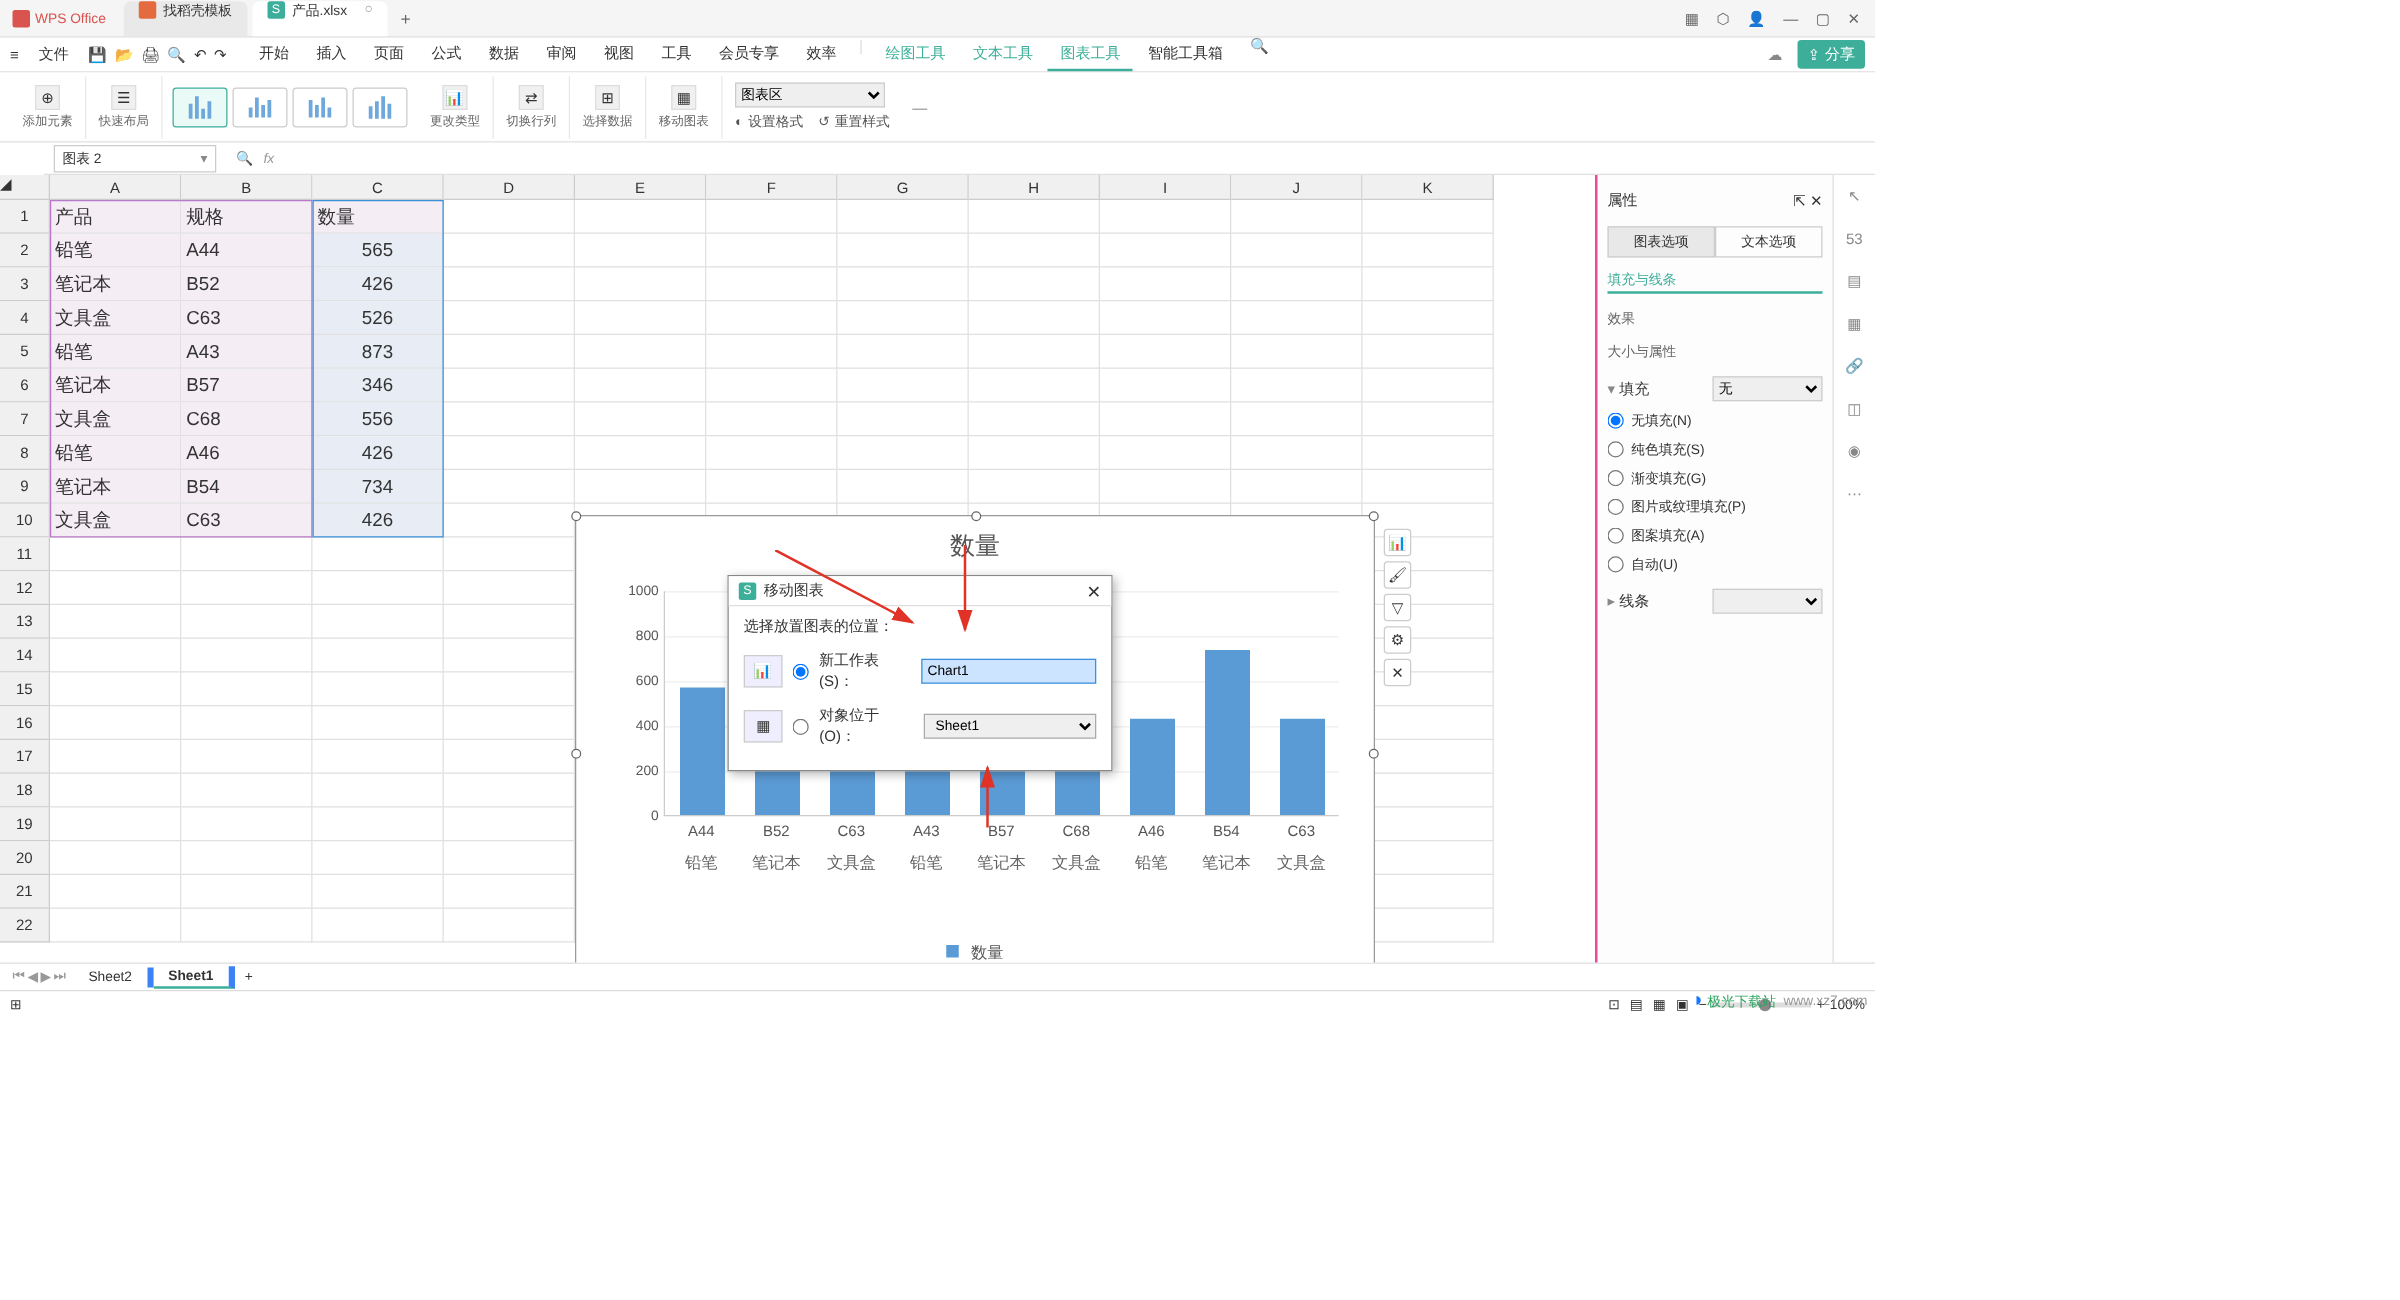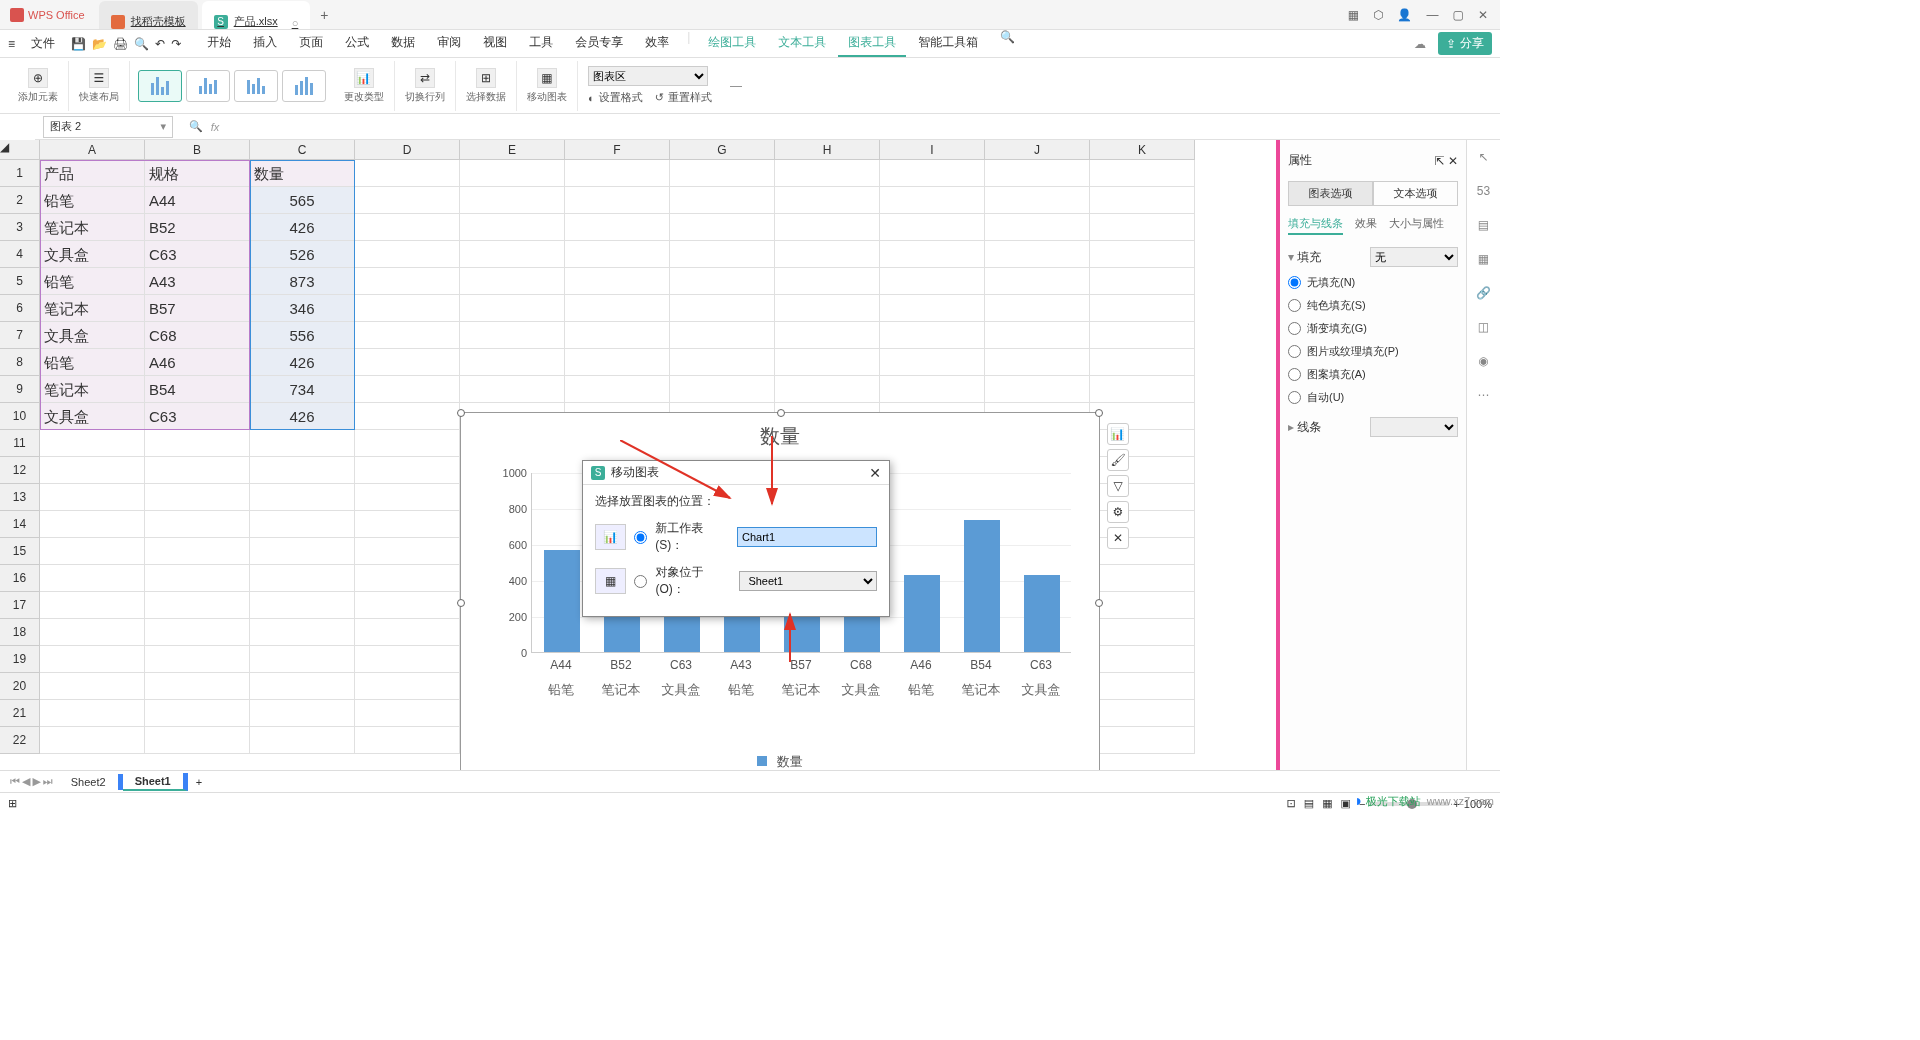--- a/index.html
+++ b/index.html
@@ -1,21 +1,21 @@
 <!DOCTYPE html>
 <html><head>
 <meta charset="utf-8">
 <style>
 * { margin: 0; padding: 0; box-sizing: border-box; font-family: "Microsoft YaHei", sans-serif; }
 body { background: #fff; font-size: 12px; color: #333; overflow: hidden; width: 1500px; height: 812px; position: relative; }
 
 
 .titlebar { height: 30px; display: flex; align-items: center; background: #f5f5f5; border-bottom: 1px solid #e0e0e0; }
 .titlebar .logo { padding: 0 10px; display: flex; align-items: center; gap: 4px; color: #d9534f; font-size: 11px; }
-.titlebar .tab { height: 28px; padding: 0 12px; margin-left: 4px; border-radius: 6px 6px 0 0; display: flex; align-items: flex-end; gap: 6px; font-size: 11px; background: #e9e9e9; text-decoration: underline; }
+.titlebar .tab { height: 28px; padding: 0 12px; margin-left: 4px; border-radius: 6px 6px 0 0; display: flex; align-items: flex-start; gap: 6px; font-size: 11px; background: #e9e9e9; }
 .titlebar .tab.active { background: #fff; }
 .titlebar .tab-close { color: #999; margin-left: 8px; }
 .titlebar .addtab { padding: 0 10px; color: #666; font-size: 14px; }
 .titlebar .spacer { flex: 1; }
 .titlebar .win-controls { display: flex; gap: 14px; padding: 0 12px; color: #666; }
 .wps-logo { width: 14px; height: 14px; background: #d9534f; border-radius: 2px; }
 
 
 .menubar { height: 28px; display: flex; align-items: center; padding: 0 8px; gap: 4px; border-bottom: 1px solid #e0e0e0; }
 .menubar .menu-left { display: flex; align-items: center; gap: 6px; }
@@ -94,26 +94,26 @@
 .dialog-input { border: 1px solid #3b8fd9; width: 140px; height: 20px; padding: 0 4px; font-size: 11px; background: #cce4ff; }
 .dialog-select { border: 1px solid #aaa; width: 140px; height: 20px; padding: 0 4px; font-size: 11px; }
 .dialog-buttons { display: flex; justify-content: flex-end; gap: 8px; padding: 8px 12px 12px; }
 .dialog-btn { width: 64px; height: 22px; border: 1px solid #999; background: #f0f0f0; font-size: 12px; }
 .dialog-btn.primary { border: 1px solid #3b8fd9; }
 
 
 .arrow { position: absolute; z-index: 200; pointer-events: none; }
 
 
-.right-panel { width: 190px; border-left: 4px solid #ec4899; padding: 8px; font-size: 11px; background: #fdfdfd; }
+.right-panel { width: 190px; border-left: 2px solid #ec4899; padding: 8px; font-size: 11px; background: #fdfdfd; }
 .panel-header { font-size: 12px; padding: 4px 0; display: flex; align-items: center; justify-content: space-between; }
 .panel-tabs { display: flex; margin-top: 8px; }
 .panel-tab { flex: 1; text-align: center; padding: 4px; border: 1px solid #ccc; font-size: 11px; }
 .panel-tab.active { background: #e8e8e8; }
-.panel-subtabs { display: flex; gap: 12px; margin-top: 10px; font-size: 11px; }
+.panel-subtabs { display: flex; gap: 12px; margin-top: 10px; font-size: 11px; flex-direction: column; }
 .panel-subtab { color: #666; }
 .panel-subtab.active { color: #3cae99; border-bottom: 2px solid #3cae99; padding-bottom: 2px; }
 .panel-section { margin-top: 12px; }
 .panel-section-title { font-size: 12px; display: flex; justify-content: space-between; align-items: center; }
 .panel-options { margin-top: 8px; display: flex; flex-direction: column; gap: 8px; }
 .panel-option { display: flex; align-items: center; gap: 6px; font-size: 11px; }
 .panel-select { width: 88px; height: 20px; border: 1px solid #ccc; font-size: 11px; }
 
 
 .icon-strip { width: 34px; border-left: 1px solid #ddd; display: flex; flex-direction: column; align-items: center; padding-top: 8px; gap: 16px; }

